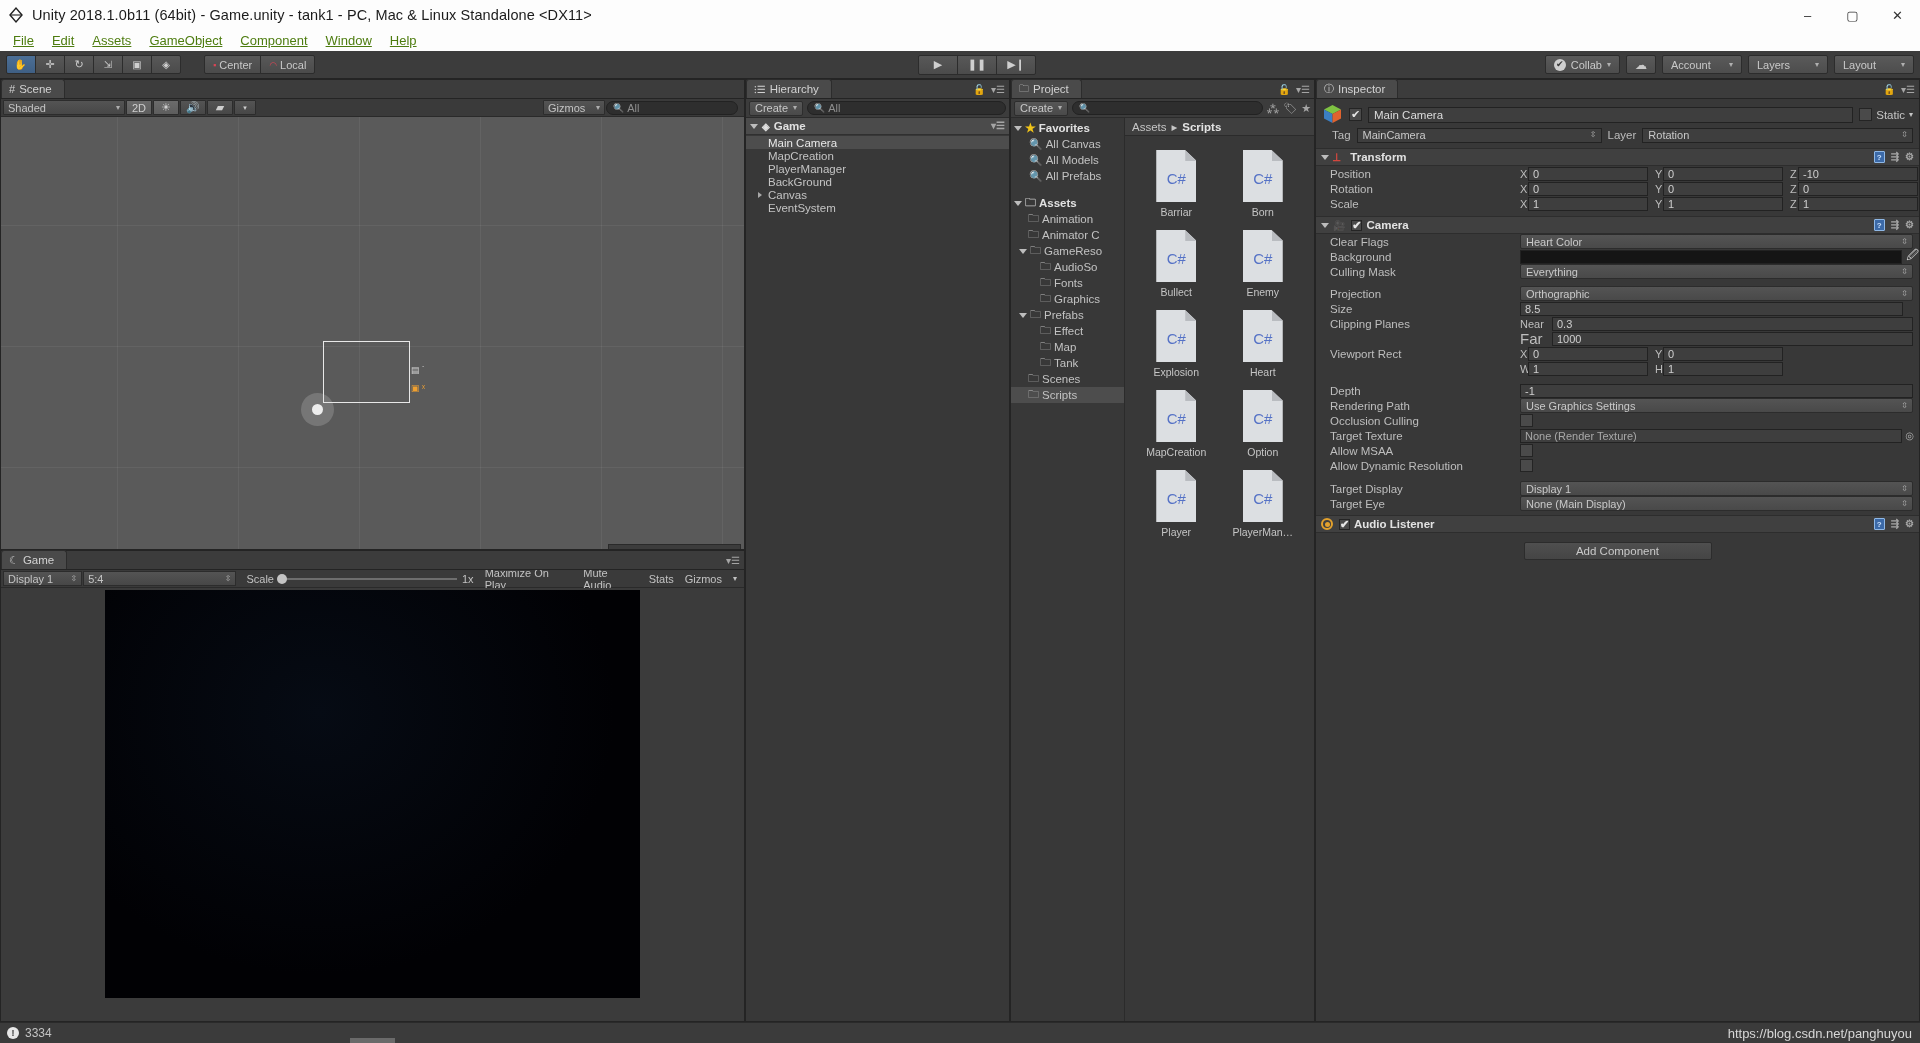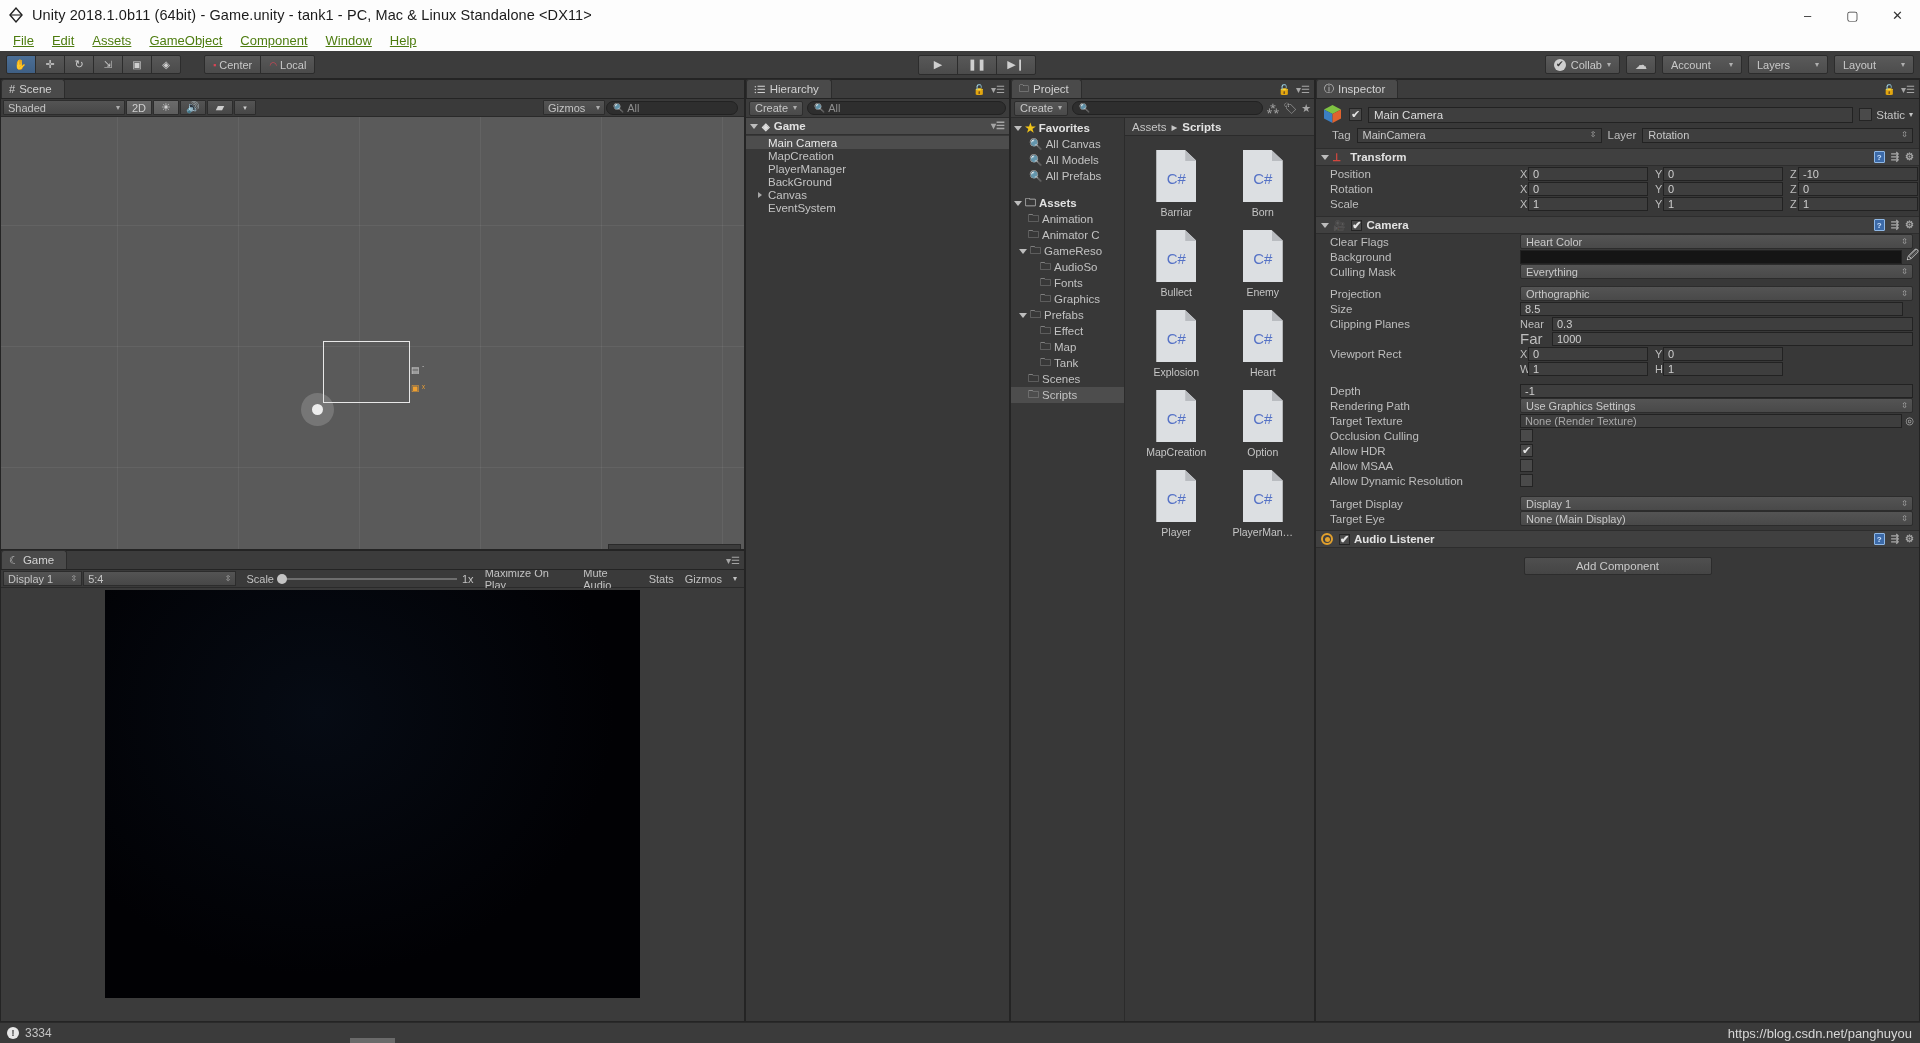--- a/index.html
+++ b/index.html
@@ -914,33 +914,29 @@
         </div>
     </div>
     <div class="prop-row">
       <span class="prop-label">Rendering Path</span>
       <div class="dropdown raised" style="flex:1; margin-right:6px">
         <span>Use Graphics Settings</span>
         <span class="dd-arrows">⇳</span>
       </div>
     </div>
     <div class="prop-row">
+      <span class="prop-label">Occlusion Culling</span>
+      <span class="cbx"></span>
+    </div>
+    <div class="prop-row">
       <span class="prop-label">Target Texture</span>
       <div class="num-field" style="flex:1; color:#a8a8a8">
           <span>None (Render Texture)</span>
         </div>
       <span style="font-size:10px; margin:0 5px 0 3px; color:#b0b0b0">◎</span>
-    </div>
-    <div class="prop-row">
-      <span class="prop-label">Occlusion Culling</span>
-      <span class="cbx"></span>
-    </div>
-    <div class="prop-row">
-      <span class="prop-label">Allow HDR</span>
-      <span class="cbx checked"></span>
     </div>
     <div class="prop-row">
       <span class="prop-label">Allow MSAA</span>
       <span class="cbx"></span>
     </div>
     <div class="prop-row">
       <span class="prop-label">Allow Dynamic Resolution</span>
       <span class="cbx"></span>
     </div>
     <div style="height:8px"></div>

